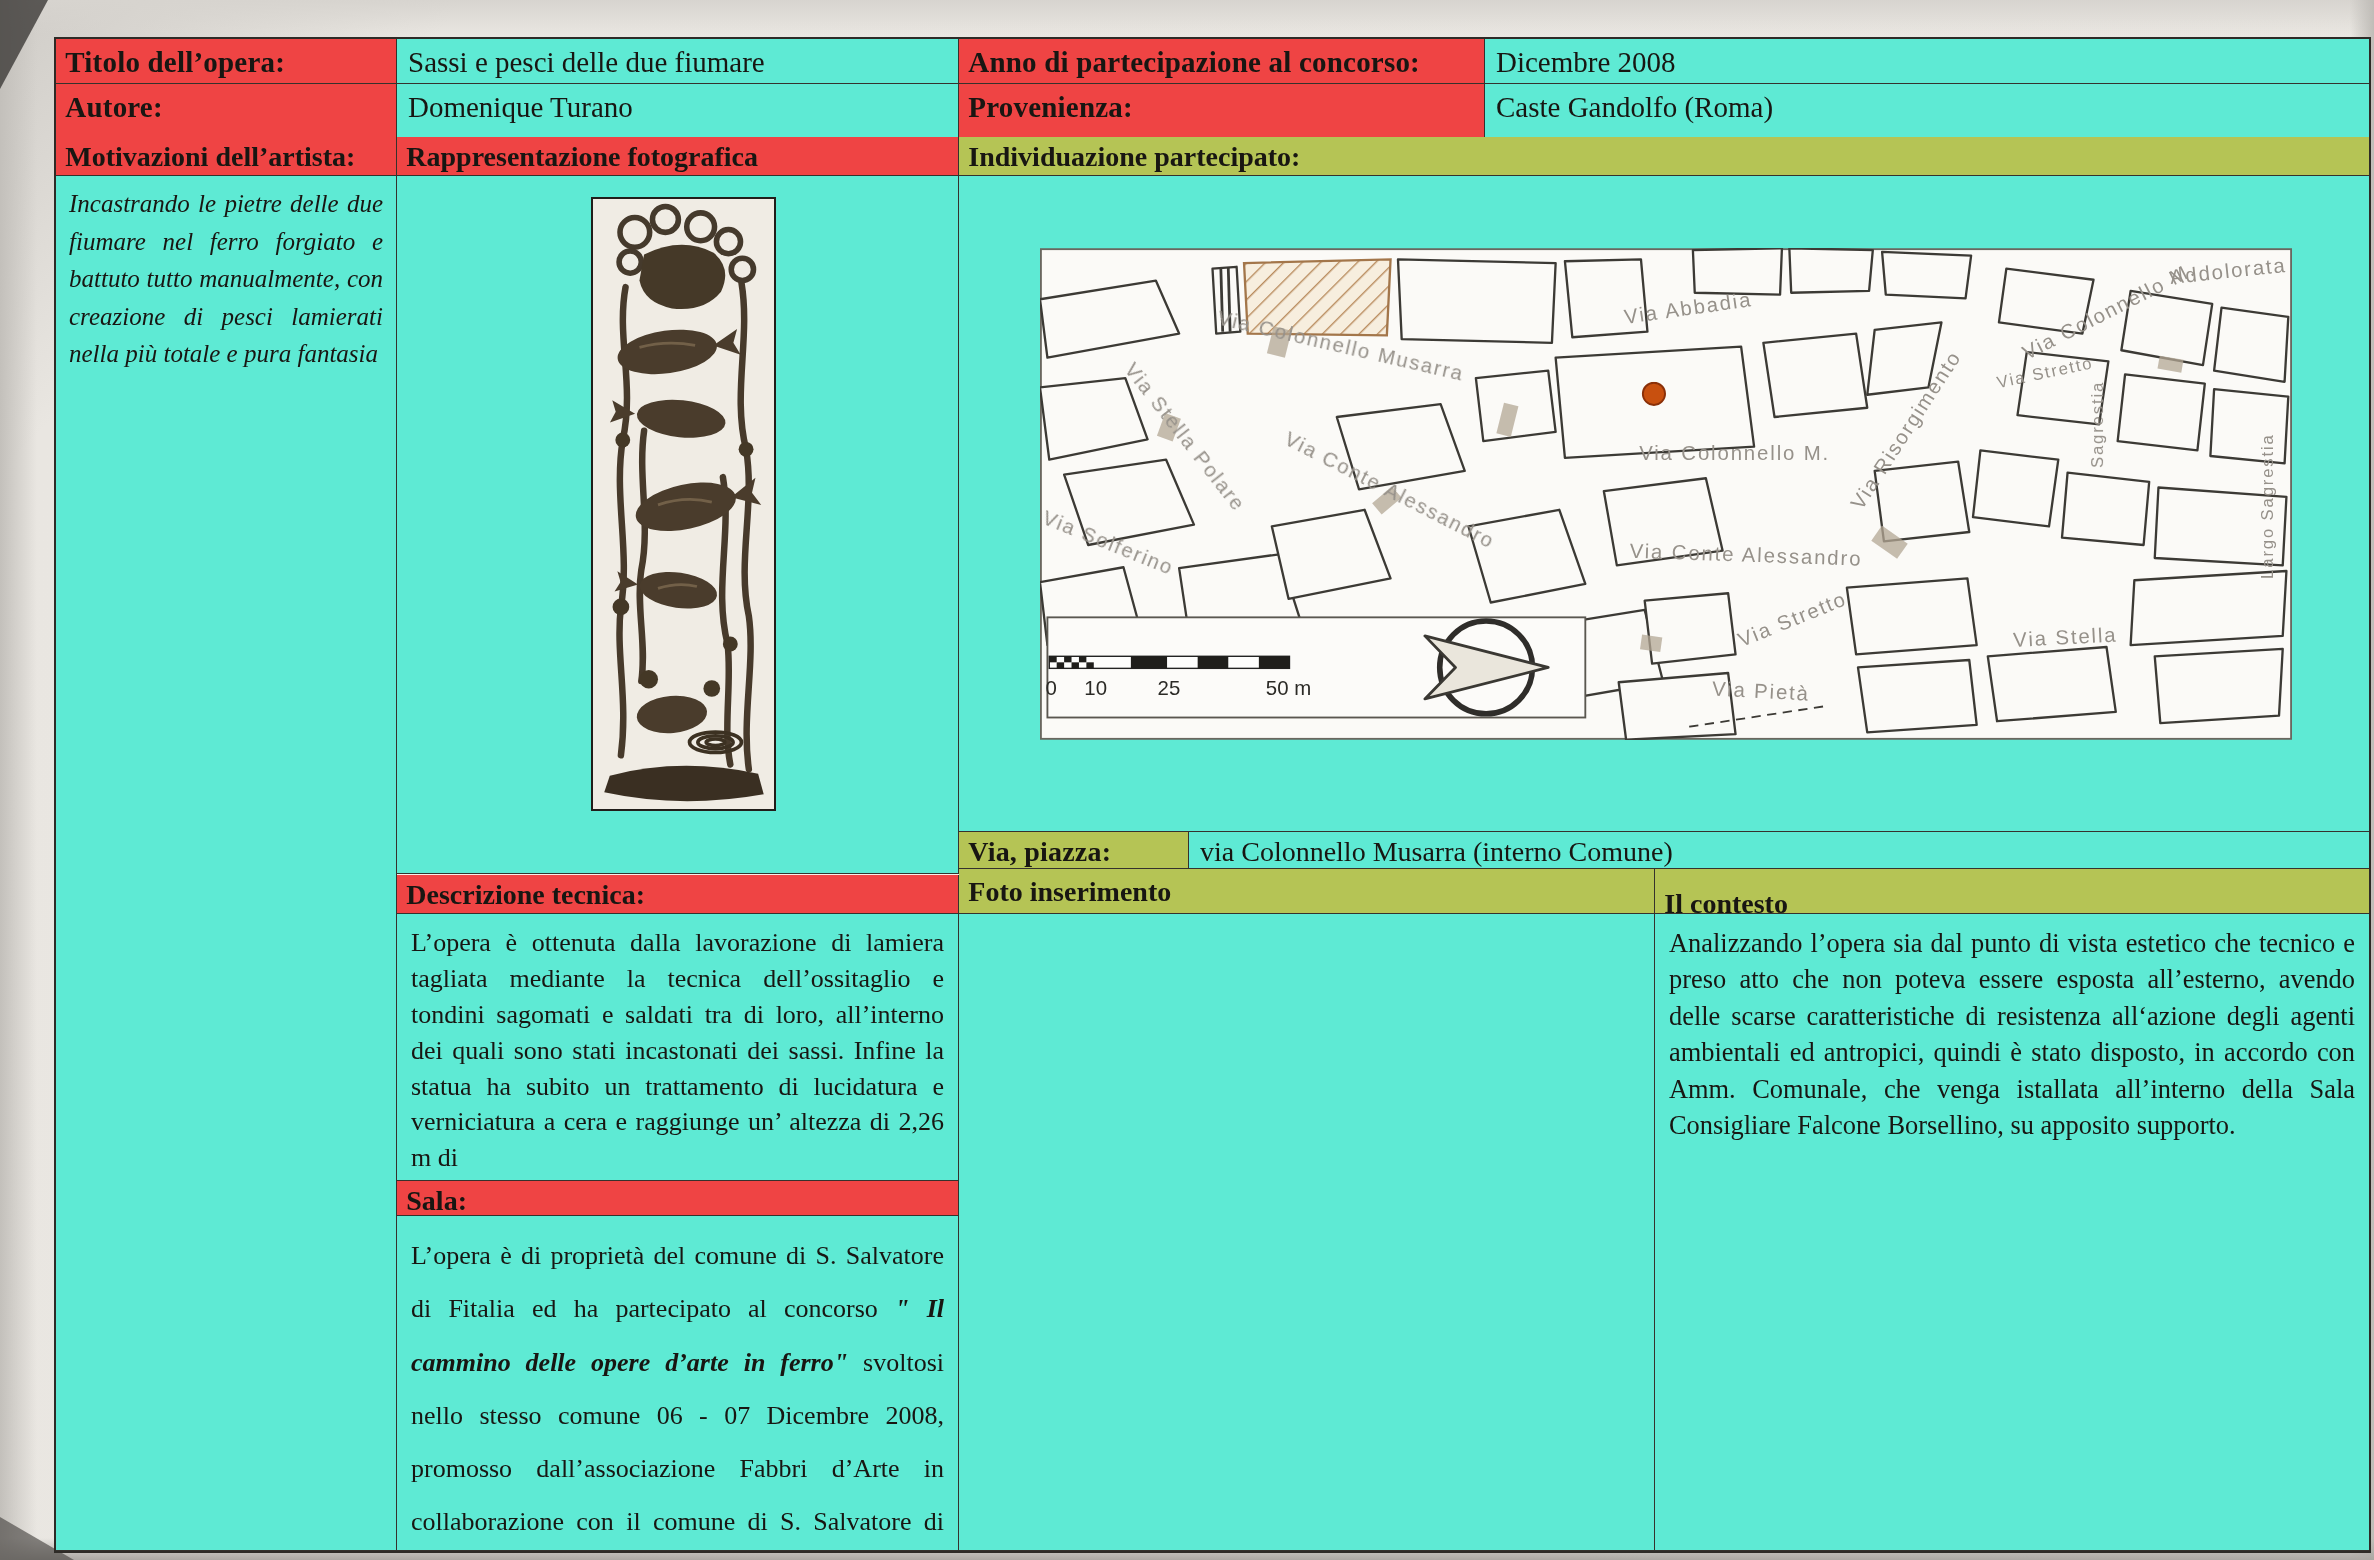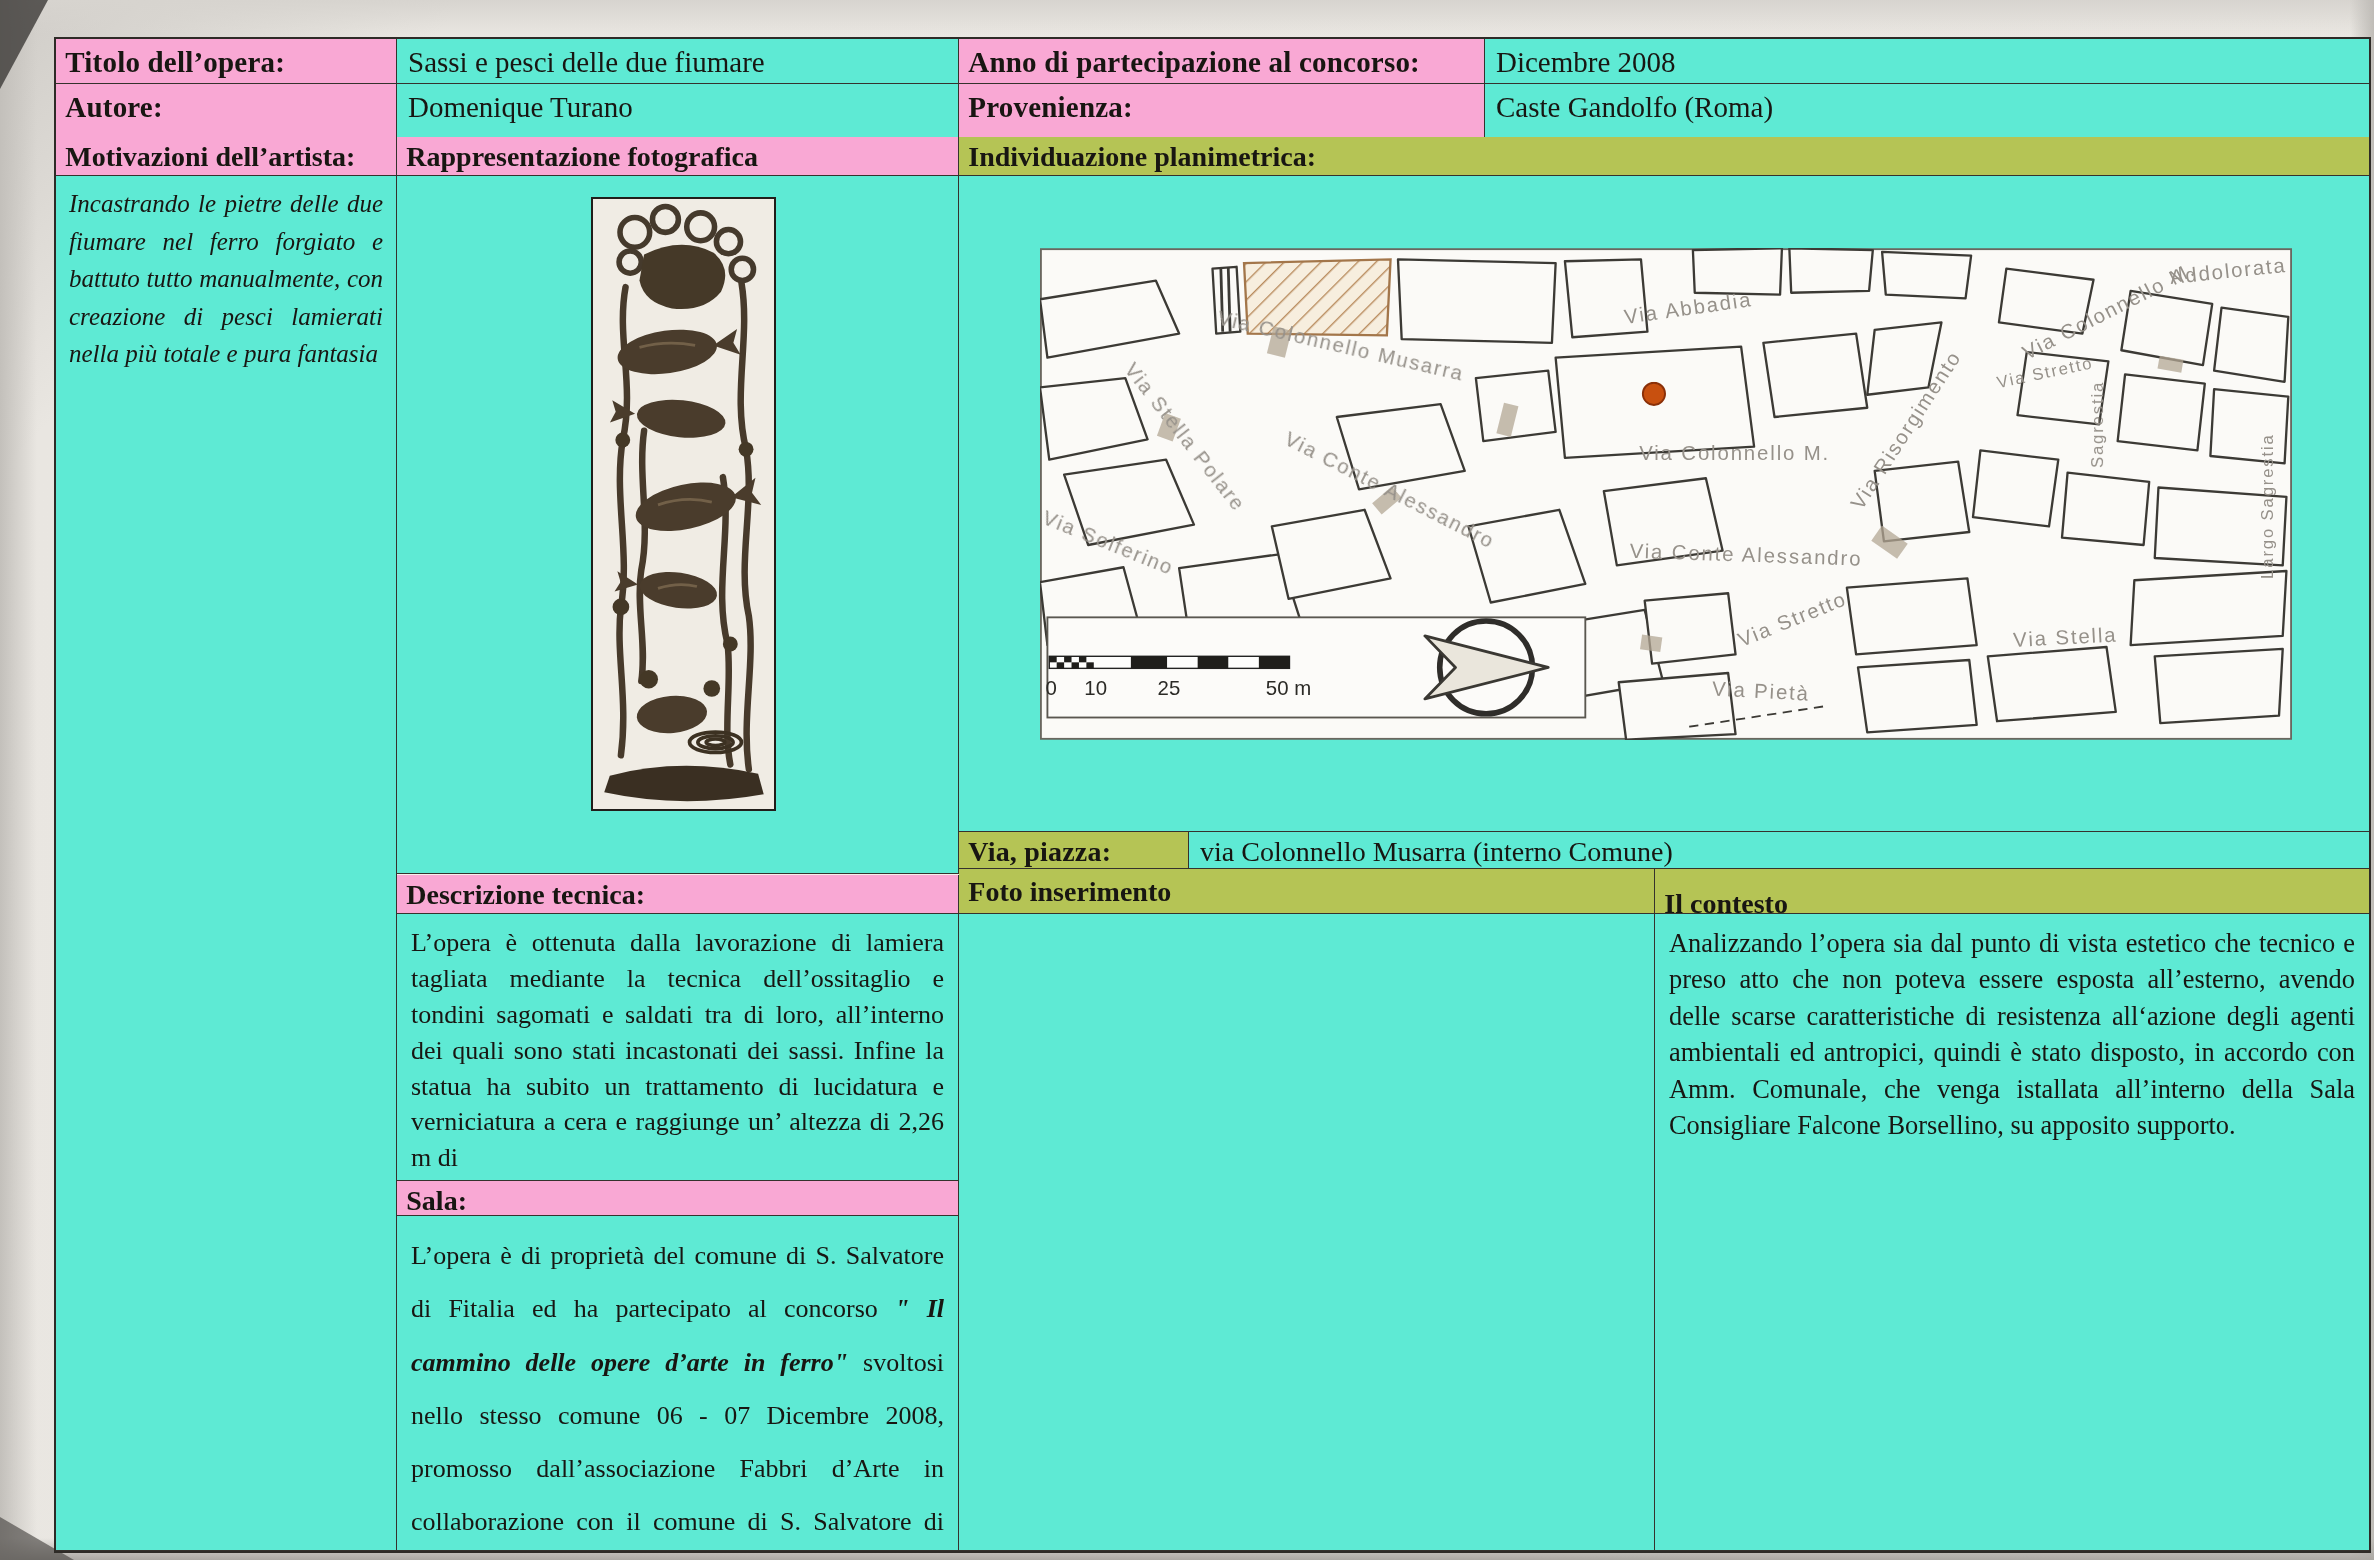--- a/index.html
+++ b/index.html
@@ -12,21 +12,21 @@
   .shadow-strip{position:absolute;pointer-events:none;}
   .doc{
     position:absolute;left:54px;top:37px;width:2313px;height:1512px;
     background:#f4f1ec;border:2.8px solid #2e2b27;box-sizing:content-box;
   }
   .cell{
     position:absolute;box-sizing:border-box;
     border-right:1.9px solid #35322d;border-bottom:1.9px solid #35322d;
     overflow:hidden;
   }
-  .tan{background:#f9a8d4;}
+  .tan{background:#ef4444;}
   .green{background:#b5c455;}
   .white{background:#5eead4;}
   .lbl{font-weight:bold;font-size:29px;padding:6.5px 9.3px 0 9.3px;letter-spacing:0.2px;}
   .val{font-size:29px;padding:6.5px 11px 0 11px;}
   .hdr{font-weight:bold;font-size:28px;padding:3.7px 9.3px 0 9.3px;}
   .para{font-size:26px;text-align:justify;line-height:1.38;padding:11px 14px;}
   .motiv{font-style:italic;font-size:25px;line-height:1.5;padding:9.3px 13px;text-align:justify;}
   .notepara{font-size:26px;text-align:justify;line-height:2.05;padding:13px 14px;}
   .notepara .emph{font-weight:bold;font-style:italic;}
   .photo-frame{
@@ -57,21 +57,21 @@
     <div class="cell tan lbl" style="left:903px;top:0;width:526px;height:45px;"><span>Anno di partecipazione al concorso:</span></div>
     <div class="cell white val" style="left:1429px;top:0;width:884px;height:45px;border-right:none;"><span>Dicembre 2008</span></div>
 
     <div class="cell tan lbl" style="left:0;top:45px;width:341px;height:54px;"><span>Autore:</span></div>
     <div class="cell white val" style="left:341px;top:45px;width:562px;height:54px;"><span>Domenique Turano</span></div>
     <div class="cell tan lbl" style="left:903px;top:45px;width:526px;height:54px;"><span>Provenienza:</span></div>
     <div class="cell white val" style="left:1429px;top:45px;width:884px;height:54px;border-right:none;"><span>Caste Gandolfo (Roma)</span></div>
 
     <div class="cell tan hdr" style="left:0;top:98px;width:341px;height:39px;"><span>Motivazioni dell’artista:</span></div>
     <div class="cell tan hdr" style="left:341px;top:98px;width:562px;height:39px;"><span>Rappresentazione fotografica</span></div>
-    <div class="cell green hdr" style="left:903px;top:98px;width:1410px;height:39px;border-right:none;"><span>Individuazione planimetrica:</span></div>
+    <div class="cell green hdr" style="left:903px;top:98px;width:1410px;height:39px;border-right:none;"><span>Individuazione partecipato:</span></div>
 
     <div class="cell white" style="left:0;top:137px;width:341px;height:1375px;">
       <div class="motiv">Incastrando le pietre delle due fiumare nel ferro forgiato e battuto tutto manualmente, con creazione di pesci lamierati nella più totale e pura fantasia</div>
     </div>
 
     <div class="cell white" style="left:341px;top:137px;width:562px;height:698px;"></div>
 
     <div class="cell tan hdr" style="left:341px;top:836px;width:562px;height:39px;"><span>Descrizione tecnica:</span></div>
     <div class="cell white" style="left:341px;top:875px;width:562px;height:267px;">
       <div class="para">L’opera è ottenuta dalla lavorazione di lamiera tagliata mediante la tecnica dell’ossitaglio e tondini sagomati e saldati tra di loro, all’interno dei quali sono stati incastonati dei sassi. Infine la statua ha subito un trattamento di lucidatura e verniciatura a cera e raggiunge un’ altezza di 2,26 m di</div>

